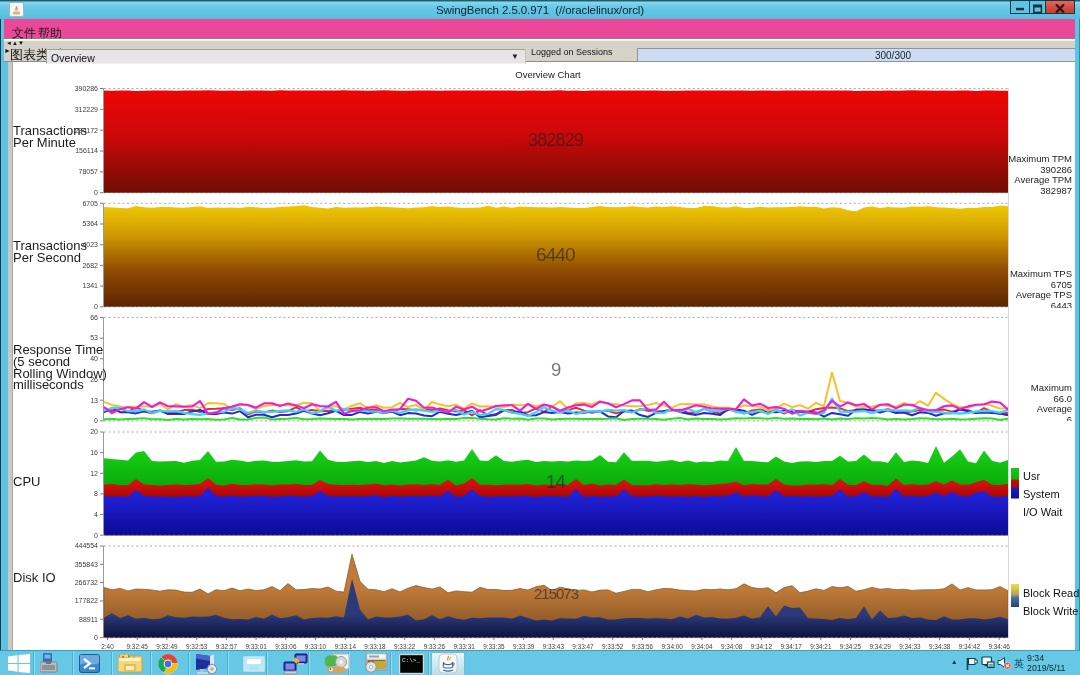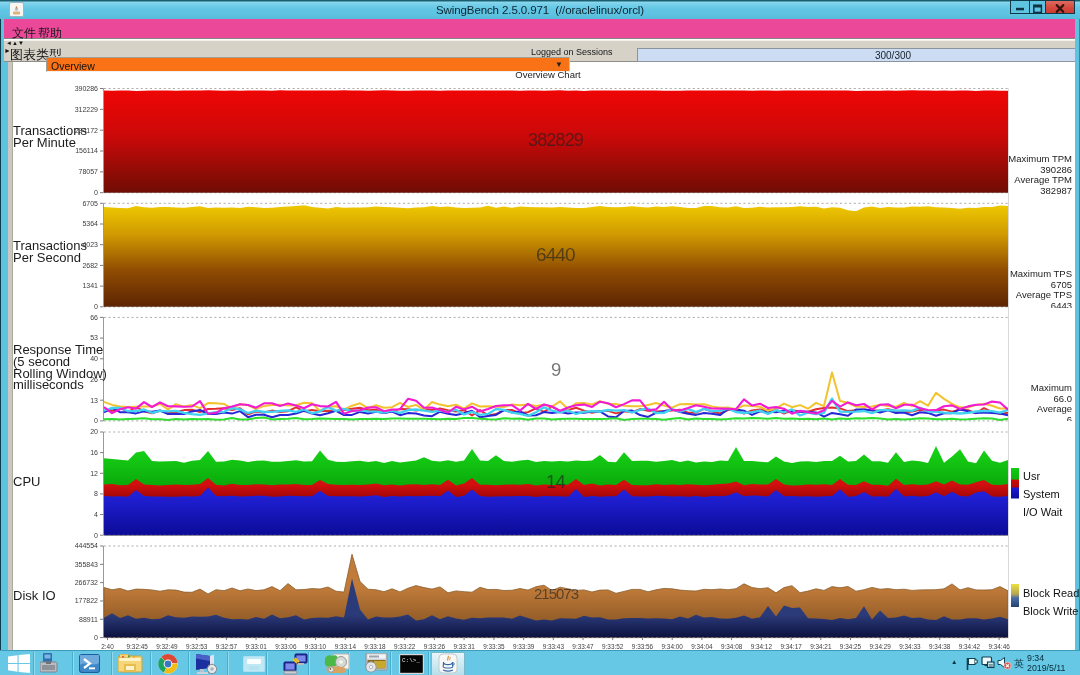--- a/index.html
+++ b/index.html
@@ -10,21 +10,21 @@
 #title-text { left:0; top:3.5px; width:1080px; text-align:center; font-size:11.5px; color:#0b2430; letter-spacing:-0.1px; }
 #win-ico { left:9px; top:2px; width:15px; height:15px; background:#f6f6f2; border:1px solid #9db6bd; border-radius:2px; }
 .wbtn { top:0; height:14px; border:1px solid #10394a; }
 #btn-min { left:1010px; width:20px; background:#5fc4e2; }
 #btn-max { left:1029px; width:17px; background:#5fc4e2; }
 #btn-close { left:1045px; width:30px; background:linear-gradient(180deg,#dd6a5d 0,#d4473c 60%,#c83d33 100%); }
 #menubar { left:0; top:19px; width:1080px; height:20px; background:#ec4899;
   border-bottom:1px solid #87867f; font-size:12px; color:#1a1a1a; }
 #toolbar { left:0; top:40px; width:1080px; height:22px; background:#d6d2c8;
   border-top:1px solid #f3f1ec; border-bottom:1px solid #8e8d86; }
-#combo { left:46px; top:16px; width:524px; height:15px; background:#f97316;
+#combo { left:46px; top:8px; width:480px; height:15px; background:#e5e5e5;
   border:1px solid #a09e95; border-bottom-color:#f2f0ea; border-right-color:#c5c2ba;
   font-size:10.5px; color:#111; padding:1.5px 0 0 4px; }
 #progress { left:613px; top:7px; width:512px; height:14px; background:#ccdcf2;
   border:1px solid #8c94a0; font-size:10px; color:#15202c; text-align:center; padding-top:1px;margin-left:24px; }
 #lborder { left:0; top:19px; width:4px; height:631px; background:#5ec3e1; border-left:1px solid #0d3b4a; }
 #lborder2 { left:4px; top:62px; width:4px; height:588px; background:#5ec3e1; }
 #rborder { left:1075px; top:19px; width:5px; height:631px; background:#5ec3e1; border-right:1px solid #2f8ba4; }
 #lstrip { left:8px; top:62px; width:5px; height:588px; background:#cbc8c1; border-right:1px solid #aeaba3; }
 #taskbar { left:0; top:650px; width:1080px; height:25px; background:#67c8e6; border-top:1px solid #3d9cb8; }
 .rowlab { font-size:13px; color:#1c1c1c; line-height:11.8px; }
@@ -276,21 +276,21 @@
 <div class="abs" id="lborder"></div>
 <div class="abs" id="lborder2"></div>
 <div class="abs" id="rborder"></div>
 <div class="abs" id="lstrip"></div>
 
 <div class="abs" style="left:8px;top:68.5px;width:1080px;text-align:center;font-size:9.5px;color:#222">Overview Chart</div>
 <div class="abs rowlab" style="left:13px;top:125px">Transactions<br>Per Minute</div>
 <div class="abs rowlab" style="left:13px;top:240px">Transactions<br>Per Second</div>
 <div class="abs rowlab" style="left:13px;top:344px">Response Time<br>(5 second<br>Rolling Window)<br>milliseconds</div>
 <div class="abs rowlab" style="left:13px;top:476px">CPU</div>
-<div class="abs rowlab" style="left:13px;top:590px">Disk IO</div>
+<div class="abs rowlab" style="left:13px;top:572px">Disk IO</div>
 <div class="abs rtext" style="left:960px;top:119px;width:112px">Maximum TPM<br>390286<br>Average TPM<br>382987</div>
 <div class="abs rtext" style="left:960px;top:234px;width:112px;height:39px;overflow:hidden">Maximum TPS<br>6705<br>Average TPS<br>6443</div>
 <div class="abs rtext" style="left:960px;top:348px;width:112px;height:38px;overflow:hidden">Maximum<br>66.0<br>Average<br>6</div>
 <div class="abs leglab" style="left:1023px;top:467px">Usr<br>System<br>I/O Wait</div>
 <div class="abs leglab" style="left:1023px;top:584px">Block Read<br>Block Write</div>
 <div class="abs bignum" style="left:528px;top:130px;font-size:18px;letter-spacing:-0.85px">382829</div>
 <div class="abs bignum" style="left:536px;top:243.5px;font-size:19px;letter-spacing:-0.9px">6440</div>
 <div class="abs bignum" style="left:551px;top:358.5px;font-size:18.5px">9</div>
 <div class="abs bignum" style="left:546px;top:470.5px;font-size:18.5px;letter-spacing:-0.8px">14</div>
 <div class="abs bignum" style="left:534px;top:584.5px;font-size:15px;letter-spacing:-1px">215073</div>

